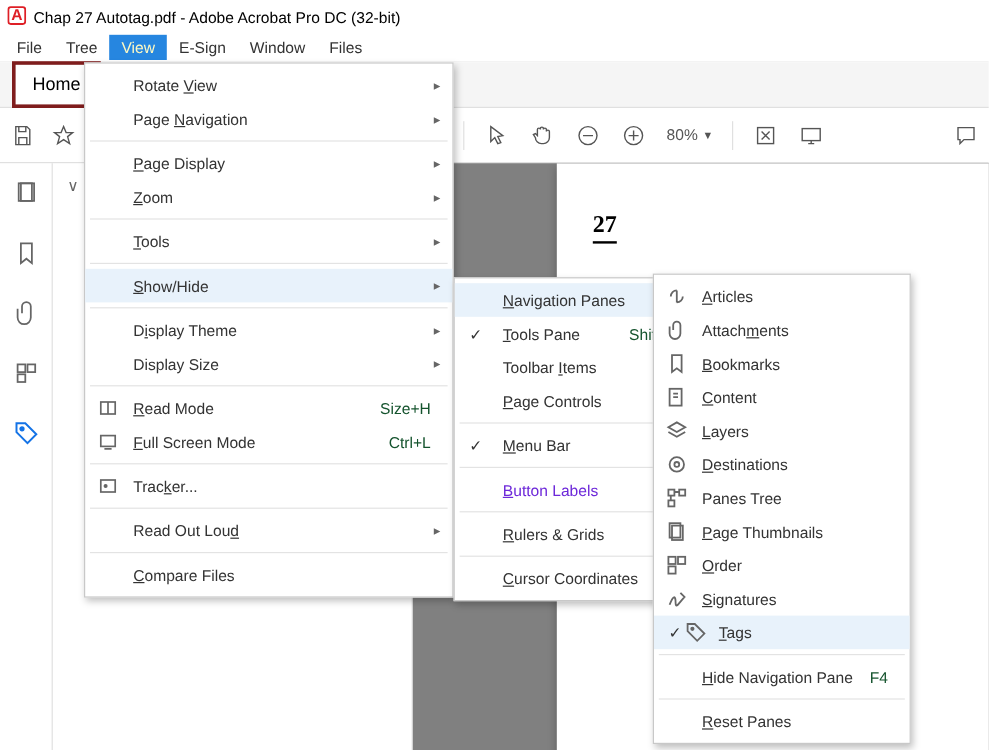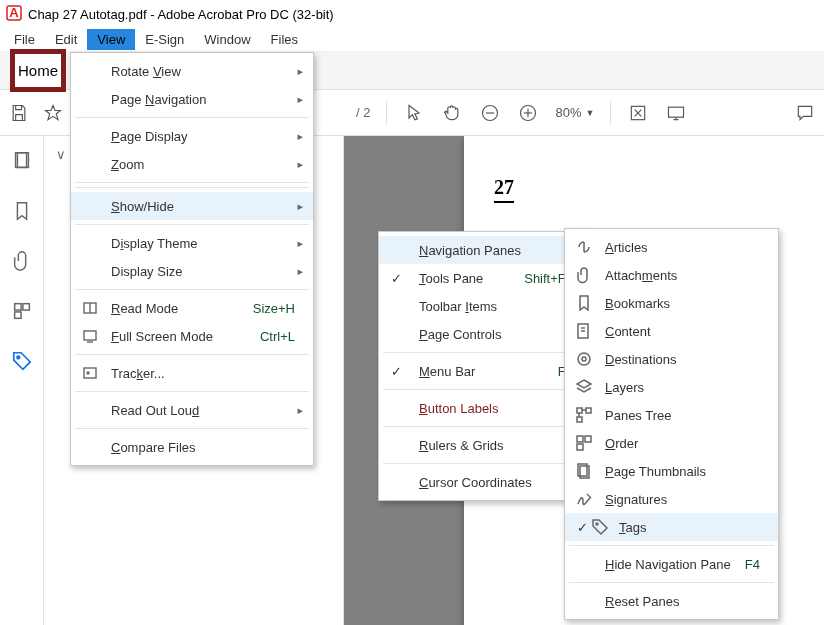--- a/index.html
+++ b/index.html
@@ -2,23 +2,23 @@
 <html><head>
 <meta charset="utf-8">
 <style>
   * { box-sizing: border-box; margin: 0; padding: 0; font-family: "Segoe UI", Arial, sans-serif; font-size: 13px; }
   html,body { width:824px; height:625px; overflow:hidden; background:#fff; }
   .titlebar { height:28px; display:flex; align-items:center; padding:0 6px; gap:6px; background:#fff; }
   .titlebar svg { width:16px; height:16px; }
   .title-text { color:#000; }
   .menubar { height:24px; display:flex; align-items:center; padding:0 4px; background:#fff; border-bottom:1px solid #f0f0f0;}
   .menubar .menu-item { padding:3px 10px; color:#333; cursor:default;}
-  .menubar .menu-item.active { background:#2686e0; color:#000000; }
+  .menubar .menu-item.active { background:#2686e0; color:#fef9c3; }
   .secondbar { height:38px; display:flex; align-items:center; padding:0 10px; background:#f5f5f5; border-bottom:1px solid #e0e0e0;}
-  .home-btn { padding:8px 3px; background:#fff; border:5px solid #7f1d1d; font-size:15px;}
+  .home-btn { padding:8px 14px; background:#fff; border:3px solid #7f1d1d; font-size:15px;}
   .toolbar { height:46px; display:flex; align-items:center; padding:0 8px; gap:16px; background:#fff; border-bottom:1px solid #e0e0e0;}
   .tb-group { display:flex; align-items:center; gap:12px;}
   .tb-icon { width:22px; height:22px; display:flex; align-items:center; justify-content:center; color:#555;}
   .tb-icon svg { width:20px; height:20px; stroke:#555; fill:none; stroke-width:1.4;}
   .tb-sep { width:1px; height:24px; background:#e0e0e0;}
   .page-count { color:#666; font-size:13px;}
   .zoom-label { color:#555; font-size:13px; display:flex; align-items:center; gap:4px;}
   .main { position:absolute; top:136px; left:0; right:0; bottom:0; display:flex; }
   .leftrail { width:44px; border-right:1px solid #e0e0e0; display:flex; flex-direction:column; align-items:center; padding-top:14px; gap:28px;}
   .leftrail .rail-icon { width:22px; height:22px; display:flex; align-items:center; justify-content:center; color:#666;}
@@ -28,21 +28,21 @@
   .tree-row { display:flex; align-items:center; gap:4px; padding-left:6px;}
   .chev { width:10px; display:inline-block; color:#666;}
   .tag-icon { width:16px; height:14px; display:inline-flex; align-items:center; justify-content:center;}
   .doc-area { flex:1; background:#808080; position:relative; overflow:hidden;}
   .page { position:absolute; left:120px; top:0; width:600px; height:900px; background:#fff; box-shadow:0 2px 8px rgba(0,0,0,.3); padding:40px 30px;}
   .page h1 { font-family: Georgia, serif; font-size:20px; font-weight:bold; border-bottom:2px solid #000; display:inline-block; padding-bottom:2px;}
   .dropdown { position:absolute; background:#fff; border:1px solid #c8c8c8; box-shadow:2px 3px 6px rgba(0,0,0,.25); padding:4px 0;}
   .dropdown .row { display:flex; align-items:center; height:28px; padding:0 18px 0 40px; position:relative; color:#333; white-space:nowrap;}
   .dropdown .row.sub::after { content:"▸"; position:absolute; right:10px; color:#666; font-size:11px;}
   .dropdown .row.highlight { background:#e8f2fb;}
-  .dropdown .row.disabled { color:#7f1d1d;}
+  .dropdown .row.disabled { color:#6d28d9;}
   .dropdown .row .kbd { position:absolute; right:18px; color:#14532d;}
   .dropdown .row .chk { position:absolute; left:12px; color:#333;}
   .dropdown .row .lefticon { position:absolute; left:10px; width:18px; display:flex; justify-content:center;}
   .dropdown hr { border:none; border-top:1px solid #e3e3e3; margin:4px 4px;}
   .dropdown .row u { text-decoration:underline;}
   .row .label { pointer-events:none;}
 </style>
 </head>
 <body>
 
@@ -51,21 +51,21 @@
     <svg viewBox="0 0 16 16">
         <rect x="1" y="1" width="14" height="14" rx="2" fill="#fff" stroke="#de1f26" stroke-width="1.5"></rect>
         <text x="8" y="12" text-anchor="middle" font-size="9" fill="#de1f26" font-family="Arial" font-weight="bold">A</text>
       </svg>
   </span>
   <span class="title-text">Chap 27 Autotag.pdf - Adobe Acrobat Pro DC (32-bit)</span>
 </div>
 
 <div class="menubar">
   <div class="menu-item">File</div>
-  <div class="menu-item">Edit</div>
+  <div class="menu-item">Tree</div>
   <div class="menu-item active">View</div>
   <div class="menu-item">E-Sign</div>
   <div class="menu-item">Window</div>
   <div class="menu-item">Files</div>
 </div>
 
 <div class="secondbar">
   <div class="home-btn">Home</div>
 </div>
 
@@ -198,35 +198,38 @@
         </div>
     </div>
   </div>
   <div class="doc-area">
     <div class="page">
       <h1>27</h1>
     </div>
   </div>
 </div>
 
-<div class="dropdown" style="left:70px; top:52px; width:244px;">
+<div class="dropdown" style="left:70px; top:52px; width:308px;">
   <div class="row sub">
       <span class="label">Rotate <u>V</u>iew</span>
     </div>
   <div class="row sub">
       <span class="label">Page <u>N</u>avigation</span>
     </div>
   <hr>
   <div class="row sub">
       <span class="label"><u>P</u>age Display</span>
     </div>
   <div class="row sub">
       <span class="label"><u>Z</u>oom</span>
     </div>
   <hr>
+  <div class="row sub">
+      <span class="label"><u>T</u>ools</span>
+    </div>
   <hr>
   <div class="row sub highlight">
       <span class="label"><u>S</u>how/Hide</span>
     </div>
   <hr>
   <div class="row sub">
       <span class="label">D<u>i</u>splay Theme</span>
     </div>
   <div class="row sub">
       <span class="label">Display Size</span>
@@ -300,21 +303,21 @@
   <hr>
   <div class="row sub">
       <span class="label"><u>R</u>ulers &amp; Grids</span>
     </div>
   <hr>
   <div class="row">
       <span class="label"><u>C</u>ursor Coordinates</span>
     </div>
 </div>
 
-<div class="dropdown" style="left:544px; top:228px; width:215px;margin-left:20px;">
+<div class="dropdown" style="left:544px; top:228px; width:215px;">
   <div class="row">
       <span class="lefticon">
         <svg width="18" height="18" fill="none" stroke="#666" stroke-width="1.5">
           <path d="M4 9a5 5 0 015-5 M14 9a5 5 0 01-5 5 M9 4v10"></path>
         </svg>
       </span>
       <span class="label"><u>A</u>rticles</span>
     </div>
   <div class="row">
       <span class="lefticon">
@@ -338,68 +341,68 @@
           <rect x="3" y="2" width="10" height="14"></rect>
           <line x1="6" y1="6" x2="10" y2="6"></line>
           <line x1="6" y1="9" x2="10" y2="9"></line>
         </svg>
       </span>
       <span class="label"><u>C</u>ontent</span>
     </div>
   <div class="row">
       <span class="lefticon">
         <svg width="18" height="18" fill="none" stroke="#666" stroke-width="1.5">
+          <path d="M9 2l7 4-7 4-7-4z M2 10l7 4 7-4"></path>
+        </svg>
+      </span>
+      <span class="label"><u>L</u>ayers</span>
+    </div>
+  <div class="row">
+      <span class="lefticon">
+        <svg width="18" height="18" fill="none" stroke="#666" stroke-width="1.5">
           <circle cx="9" cy="9" r="6"></circle>
           <circle cx="9" cy="9" r="2"></circle>
         </svg>
       </span>
       <span class="label"><u>D</u>estinations</span>
-    </div>
-  <div class="row">
-      <span class="lefticon">
-        <svg width="18" height="18" fill="none" stroke="#666" stroke-width="1.5">
-          <path d="M9 2l7 4-7 4-7-4z M2 10l7 4 7-4"></path>
-        </svg>
-      </span>
-      <span class="label"><u>L</u>ayers</span>
     </div>
   <div class="row">
       <span class="lefticon">
         <svg width="18" height="18" fill="none" stroke="#666" stroke-width="1.5">
           <rect x="2" y="2" width="5" height="5"></rect>
           <rect x="11" y="2" width="5" height="5"></rect>
           <rect x="2" y="11" width="5" height="5"></rect>
           <line x1="7" y1="4" x2="11" y2="4"></line>
           <line x1="4" y1="7" x2="4" y2="11"></line>
         </svg>
       </span>
       <span class="label">Panes Tree</span>
     </div>
   <div class="row">
       <span class="lefticon">
         <svg width="18" height="18" fill="none" stroke="#666" stroke-width="1.5">
+          <rect x="3" y="2" width="9" height="12"></rect>
+          <rect x="5" y="4" width="9" height="12"></rect>
+        </svg>
+      </span>
+      <span class="label"><u>P</u>age Thumbnails</span>
+    </div>
+  <div class="row">
+      <span class="lefticon">
+        <svg width="18" height="18" fill="none" stroke="#666" stroke-width="1.5">
           <rect x="2" y="2" width="6" height="6"></rect>
           <rect x="10" y="2" width="6" height="6"></rect>
           <rect x="2" y="10" width="6" height="6"></rect>
         </svg>
       </span>
       <span class="label"><u>O</u>rder</span>
     </div>
   <div class="row">
       <span class="lefticon">
         <svg width="18" height="18" fill="none" stroke="#666" stroke-width="1.5">
-          <rect x="3" y="2" width="9" height="12"></rect>
-          <rect x="5" y="4" width="9" height="12"></rect>
-        </svg>
-      </span>
-      <span class="label"><u>P</u>age Thumbnails</span>
-    </div>
-  <div class="row">
-      <span class="lefticon">
-        <svg width="18" height="18" fill="none" stroke="#666" stroke-width="1.5">
           <path d="M3 14c3-8 5-8 5-2s3 0 7-4"></path>
           <line x1="12" y1="4" x2="16" y2="8"></line>
         </svg>
       </span>
       <span class="label"><u>S</u>ignatures</span>
     </div>
   <div class="row highlight">
       <span class="chk">✓</span>
       <span class="lefticon" style="left:26px">
         <svg width="18" height="18" fill="none" stroke="#666" stroke-width="1.5">

